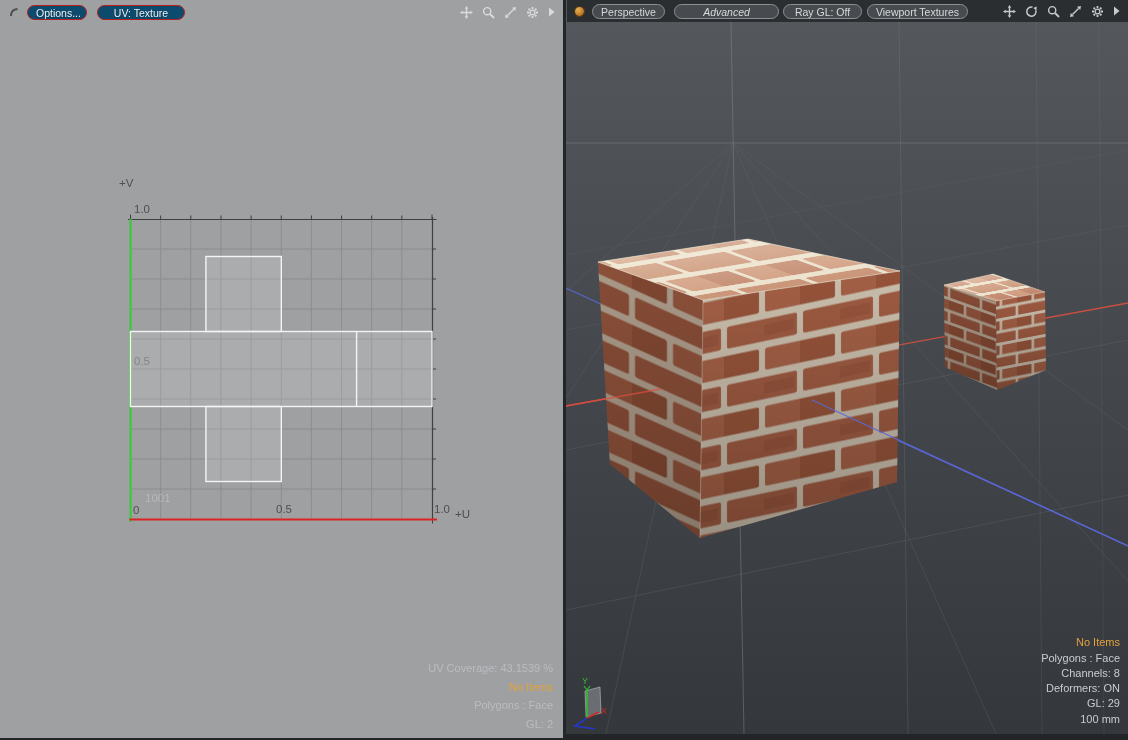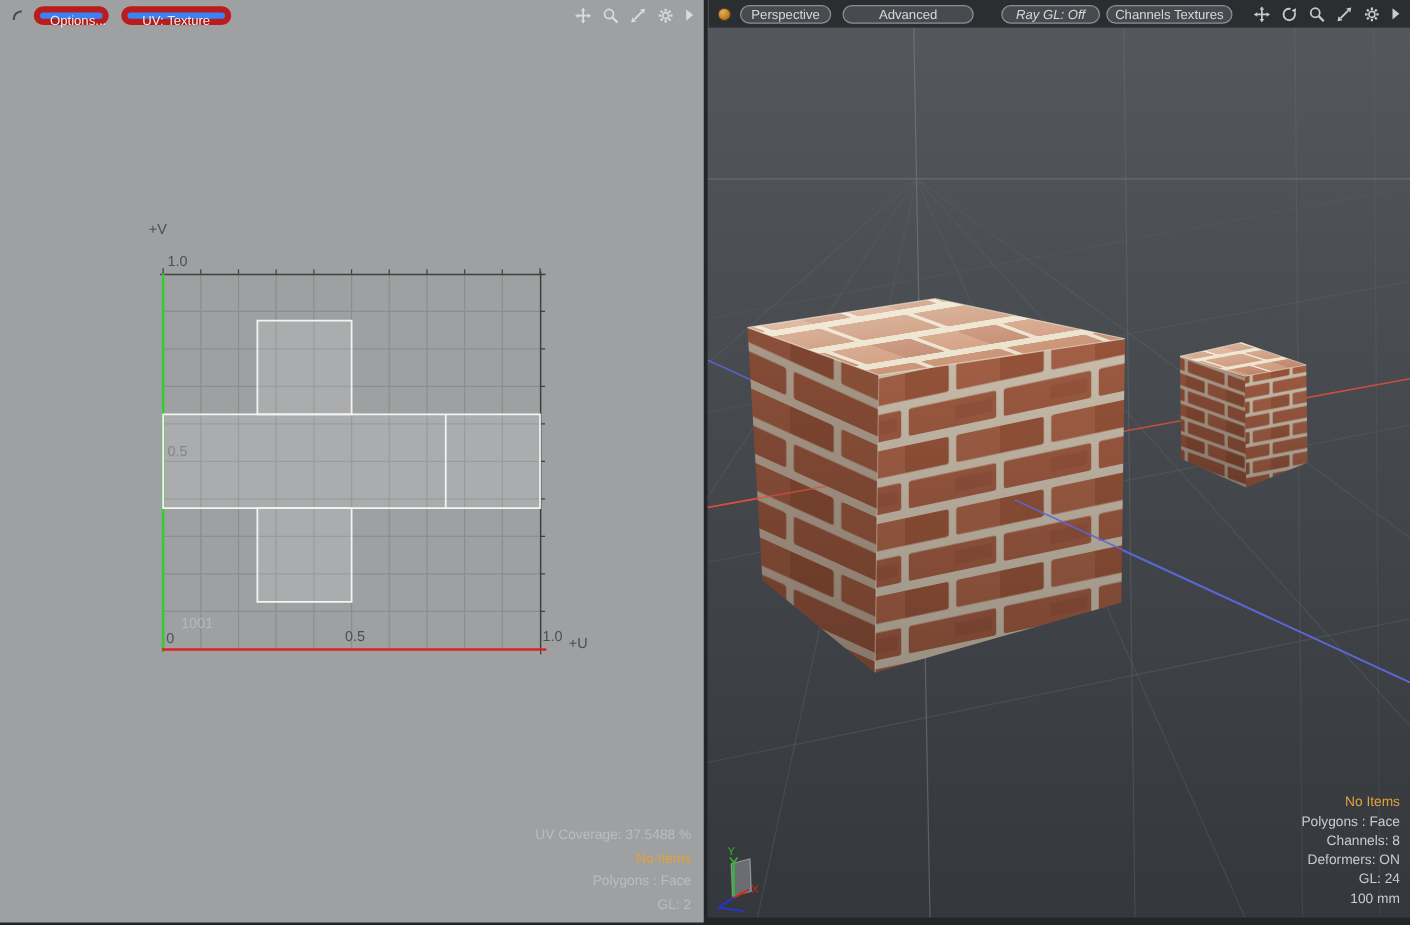--- a/index.html
+++ b/index.html
@@ -3,21 +3,21 @@
 <meta charset="utf-8">
 <style>
   html,body{margin:0;padding:0;background:#222427;}
   #stage{position:relative;width:1128px;height:740px;background:#232629;overflow:hidden;
          font-family:"Liberation Sans","DejaVu Sans",sans-serif;}
 
   
   #uv-pane{position:absolute;left:0;top:0;width:563px;height:738px;background:#9fa0a1;}
   .uv-toolbar{position:absolute;left:0;top:0;right:0;height:24px;display:flex;align-items:center;}
   .corner-widget{margin-left:9px;margin-right:8px;flex:0 0 auto;}
-  .pill-l{height:15px;border:5px solid #b91c1c;border-radius:9px;background:#3b82f6;
+  .pill-l{height:15px;border:1px solid #b91c1c;border-radius:9px;background:#0c4a6e;
           color:#f0f0f0;font-size:10.5px;line-height:14px;text-align:center;
           padding:0 8px;box-sizing:border-box;cursor:default;
           text-shadow:0 1px 1px rgba(0,0,0,.18);}
   #btn-options{width:60px;margin-right:10px;}
   #btn-uvmode{width:88px;}
   .tb-spacer{flex:1;}
   .icon-group{display:flex;align-items:center;gap:9px;margin-right:8px;}
   .ticon{display:block;}
   .ic-l{stroke:#dadbdc;fill:none;}
   .ic-l-f{fill:#dadbdc;stroke:none;}
@@ -32,22 +32,22 @@
   #gl-pane{position:absolute;left:566px;top:0;width:562px;height:734px;background:#34373b;}
   .gl-toolbar{position:absolute;left:0;top:0;right:0;height:22px;background:#2b2e31;
               display:flex;align-items:center;box-shadow:inset 1px 0 0 #55595d;}
   .state-dot{width:9px;height:9px;border-radius:50%;margin-left:8px;margin-right:7px;
              background:radial-gradient(circle at 35% 30%,#e8b055,#c07c26 60%,#8f5c14);
              border:1px solid rgba(20,20,20,.65);flex:0 0 auto;}
   .pill-r{height:15px;border:1px solid #8d9093;border-radius:9px;background:#474a4e;
           color:#d7d9db;font-size:10.5px;line-height:14px;text-align:center;
           padding:0 6px;box-sizing:border-box;cursor:default;}
   #btn-view{width:73px;margin-right:9px;}
-  #btn-shading{width:105px;margin-right:22px;}
-  #btn-raygl{width:79px;margin-right:5px;font-style:italic;}
+  #btn-shading{width:105px;margin-right:4px;font-style:italic;}
+  #btn-raygl{width:79px;margin-right:5px;}
   #btn-textures{width:101px;}
 
   #gl-canvas{position:absolute;left:0;top:22px;}
   #gl-status{position:absolute;right:8px;bottom:7px;text-align:right;
              font-size:11px;line-height:15.3px;color:#c9cccf;}
   svg text{user-select:none;}
 </style>
 </head>
 <body>
 
@@ -121,35 +121,35 @@
 
       <g fill="rgba(255,255,255,0.13)" stroke="#f4f4f4" stroke-width="1.4">
         <rect x="130.5" y="331.5" width="301.5" height="75"></rect>
         <rect x="205.9" y="256.5" width="75.4" height="75"></rect>
         <rect x="205.9" y="406.5" width="75.4" height="75"></rect>
         <path d="M356.6,331.5 V406.5" fill="none"></path>
       </g>
     </svg>
 
     <div id="uv-status">
-      <div>UV Coverage: 37.5488 %</div>
+      <div>UV Coverage: 43.1539 %</div>
       <div class="orange">No Items</div>
       <div>Polygons : Face</div>
       <div>GL: 2</div>
     </div>
   </div>
 
   <div id="gl-pane">
 
     <div class="gl-toolbar">
       <div class="state-dot"></div>
       <div class="pill-r" id="btn-view">Perspective</div>
       <div class="pill-r" id="btn-shading">Advanced</div>
       <div class="pill-r" id="btn-raygl">Ray GL: Off</div>
-      <div class="pill-r" id="btn-textures">Channels Textures</div>
+      <div class="pill-r" id="btn-textures">Viewport Textures</div>
       <div class="tb-spacer"></div>
       <div class="icon-group">
         <svg class="ticon" width="13" height="13">
           <path class="ic-r" d="M6.5,2.5 V10.5 M2.5,6.5 H10.5" stroke-width="1.4"></path>
           <path class="ic-r-f" d="M6.5,0 L8.3,2.8 H4.7 Z M6.5,13 L8.3,10.2 H4.7 Z M0,6.5 L2.8,4.7 V8.3 Z M13,6.5 L10.2,4.7 V8.3 Z"></path>
         </svg>
         <svg class="ticon" width="13" height="13">
           <path class="ic-r" d="M10.8,5.2 A4.6,4.6 0 1 1 7.5,2.1" stroke-width="1.5"></path>
           <path class="ic-r-f" d="M11.8,1.5 L11.4,5.6 L8.3,3.1 Z"></path>
         </svg>
@@ -294,18 +294,18 @@
         <text x="16" y="662" font-size="9" fill="#2ebf2e">Y</text>
         <text x="35" y="692" font-size="9" fill="#cc2a22">X</text>
       </g>
     </svg>
 
     <div id="gl-status">
       <div class="orange">No Items</div>
       <div>Polygons : Face</div>
       <div>Channels: 8</div>
       <div>Deformers: ON</div>
-      <div>GL: 24</div>
+      <div>GL: 29</div>
       <div>100 mm</div>
     </div>
   </div>
 
 </div>
 
 </body></html>

